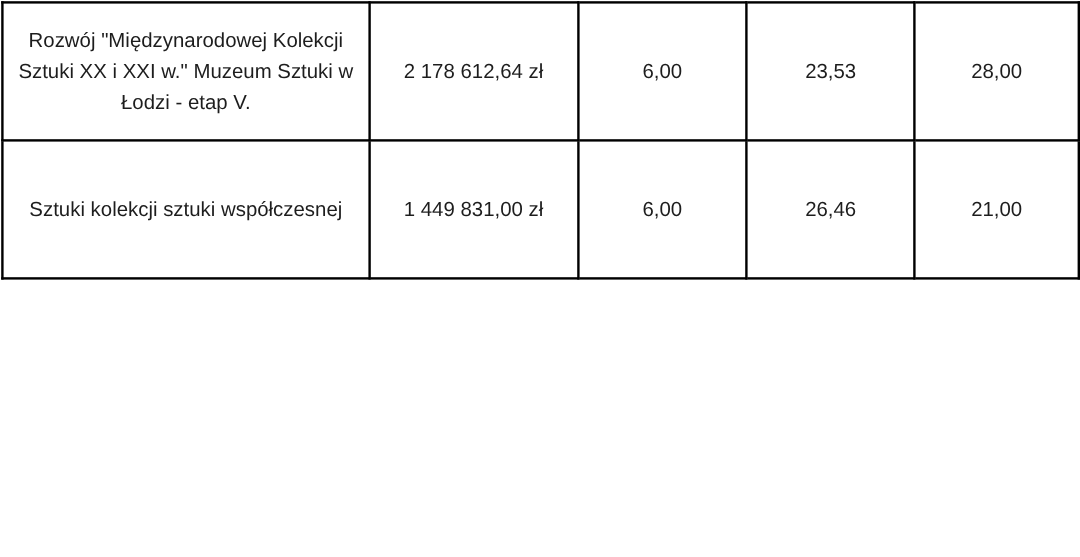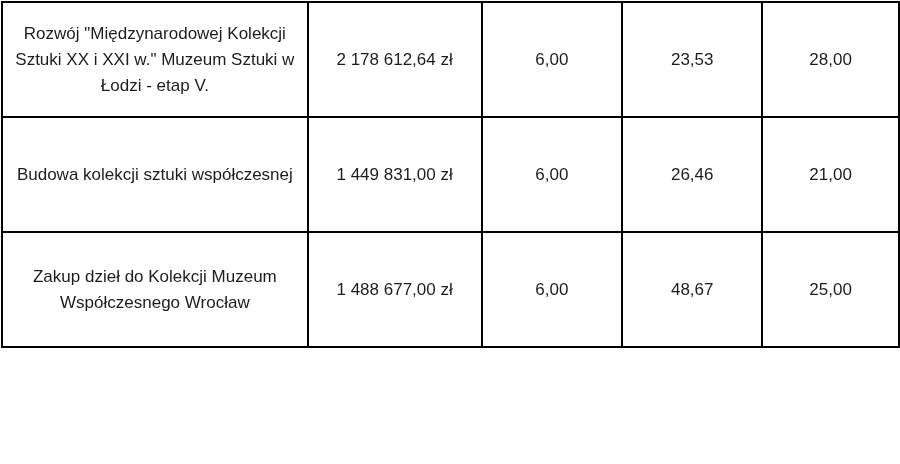--- a/index.html
+++ b/index.html
@@ -51,27 +51,20 @@
   </colgroup>
   <tbody>
     <tr>
       <td class="name-cell">Rozwój "Międzynarodowej Kolekcji Sztuki XX i XXI w." Muzeum Sztuki w Łodzi - etap V.</td>
       <td>2 178 612,64 zł</td>
       <td>6,00</td>
       <td>23,53</td>
       <td>28,00</td>
     </tr>
     <tr>
-      <td class="name-cell">Budowa kolekcji sztuki współczesnej</td>
+      <td class="name-cell">Sztuki kolekcji sztuki współczesnej</td>
       <td>1 449 831,00 zł</td>
       <td>6,00</td>
       <td>26,46</td>
       <td>21,00</td>
     </tr>
-    <tr>
-      <td class="name-cell">Zakup dzieł do Kolekcji Muzeum Współczesnego Wrocław</td>
-      <td>1 488 677,00 zł</td>
-      <td>6,00</td>
-      <td>48,67</td>
-      <td>25,00</td>
-    </tr>
   </tbody>
 </table>
 
 </body></html>

